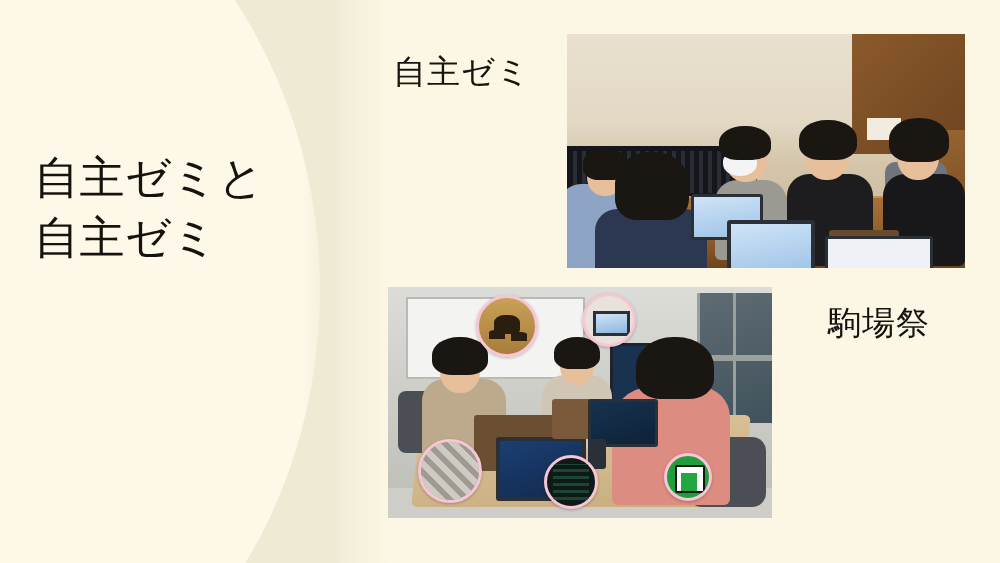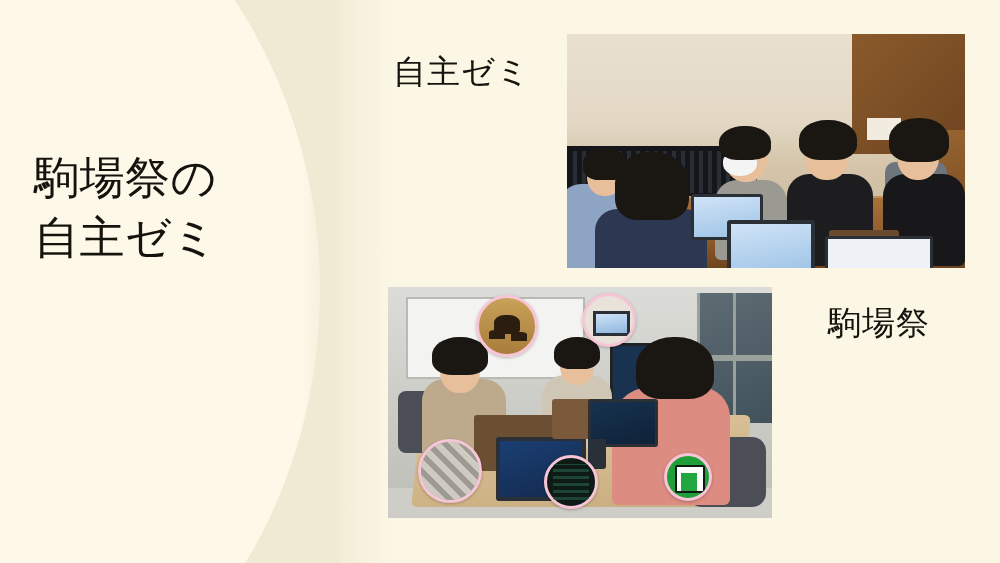--- a/index.html
+++ b/index.html
@@ -126,21 +126,21 @@
 </style>
 </head>
 <body>
 
 <div id="bg-base"></div>
 <div id="bg-right"></div>
 <div id="bg-ellipse"></div>
 <div id="bg-blend"></div>
 
 <div id="title">
-  <span class="ln">駒場祭の</span>
+  <span class="ln">自主ゼミと</span>
   <span class="ln">自主ゼミ</span>
 </div>
 
 <div class="label" id="label-jishu">自主ゼミ</div>
 <div class="label" id="label-komaba">駒場祭</div>
 
 <div class="photo" id="photo-seminar">
   <div class="sem-wall"></div>
   <div class="sem-board"></div>
   <div class="sem-board2"></div>

